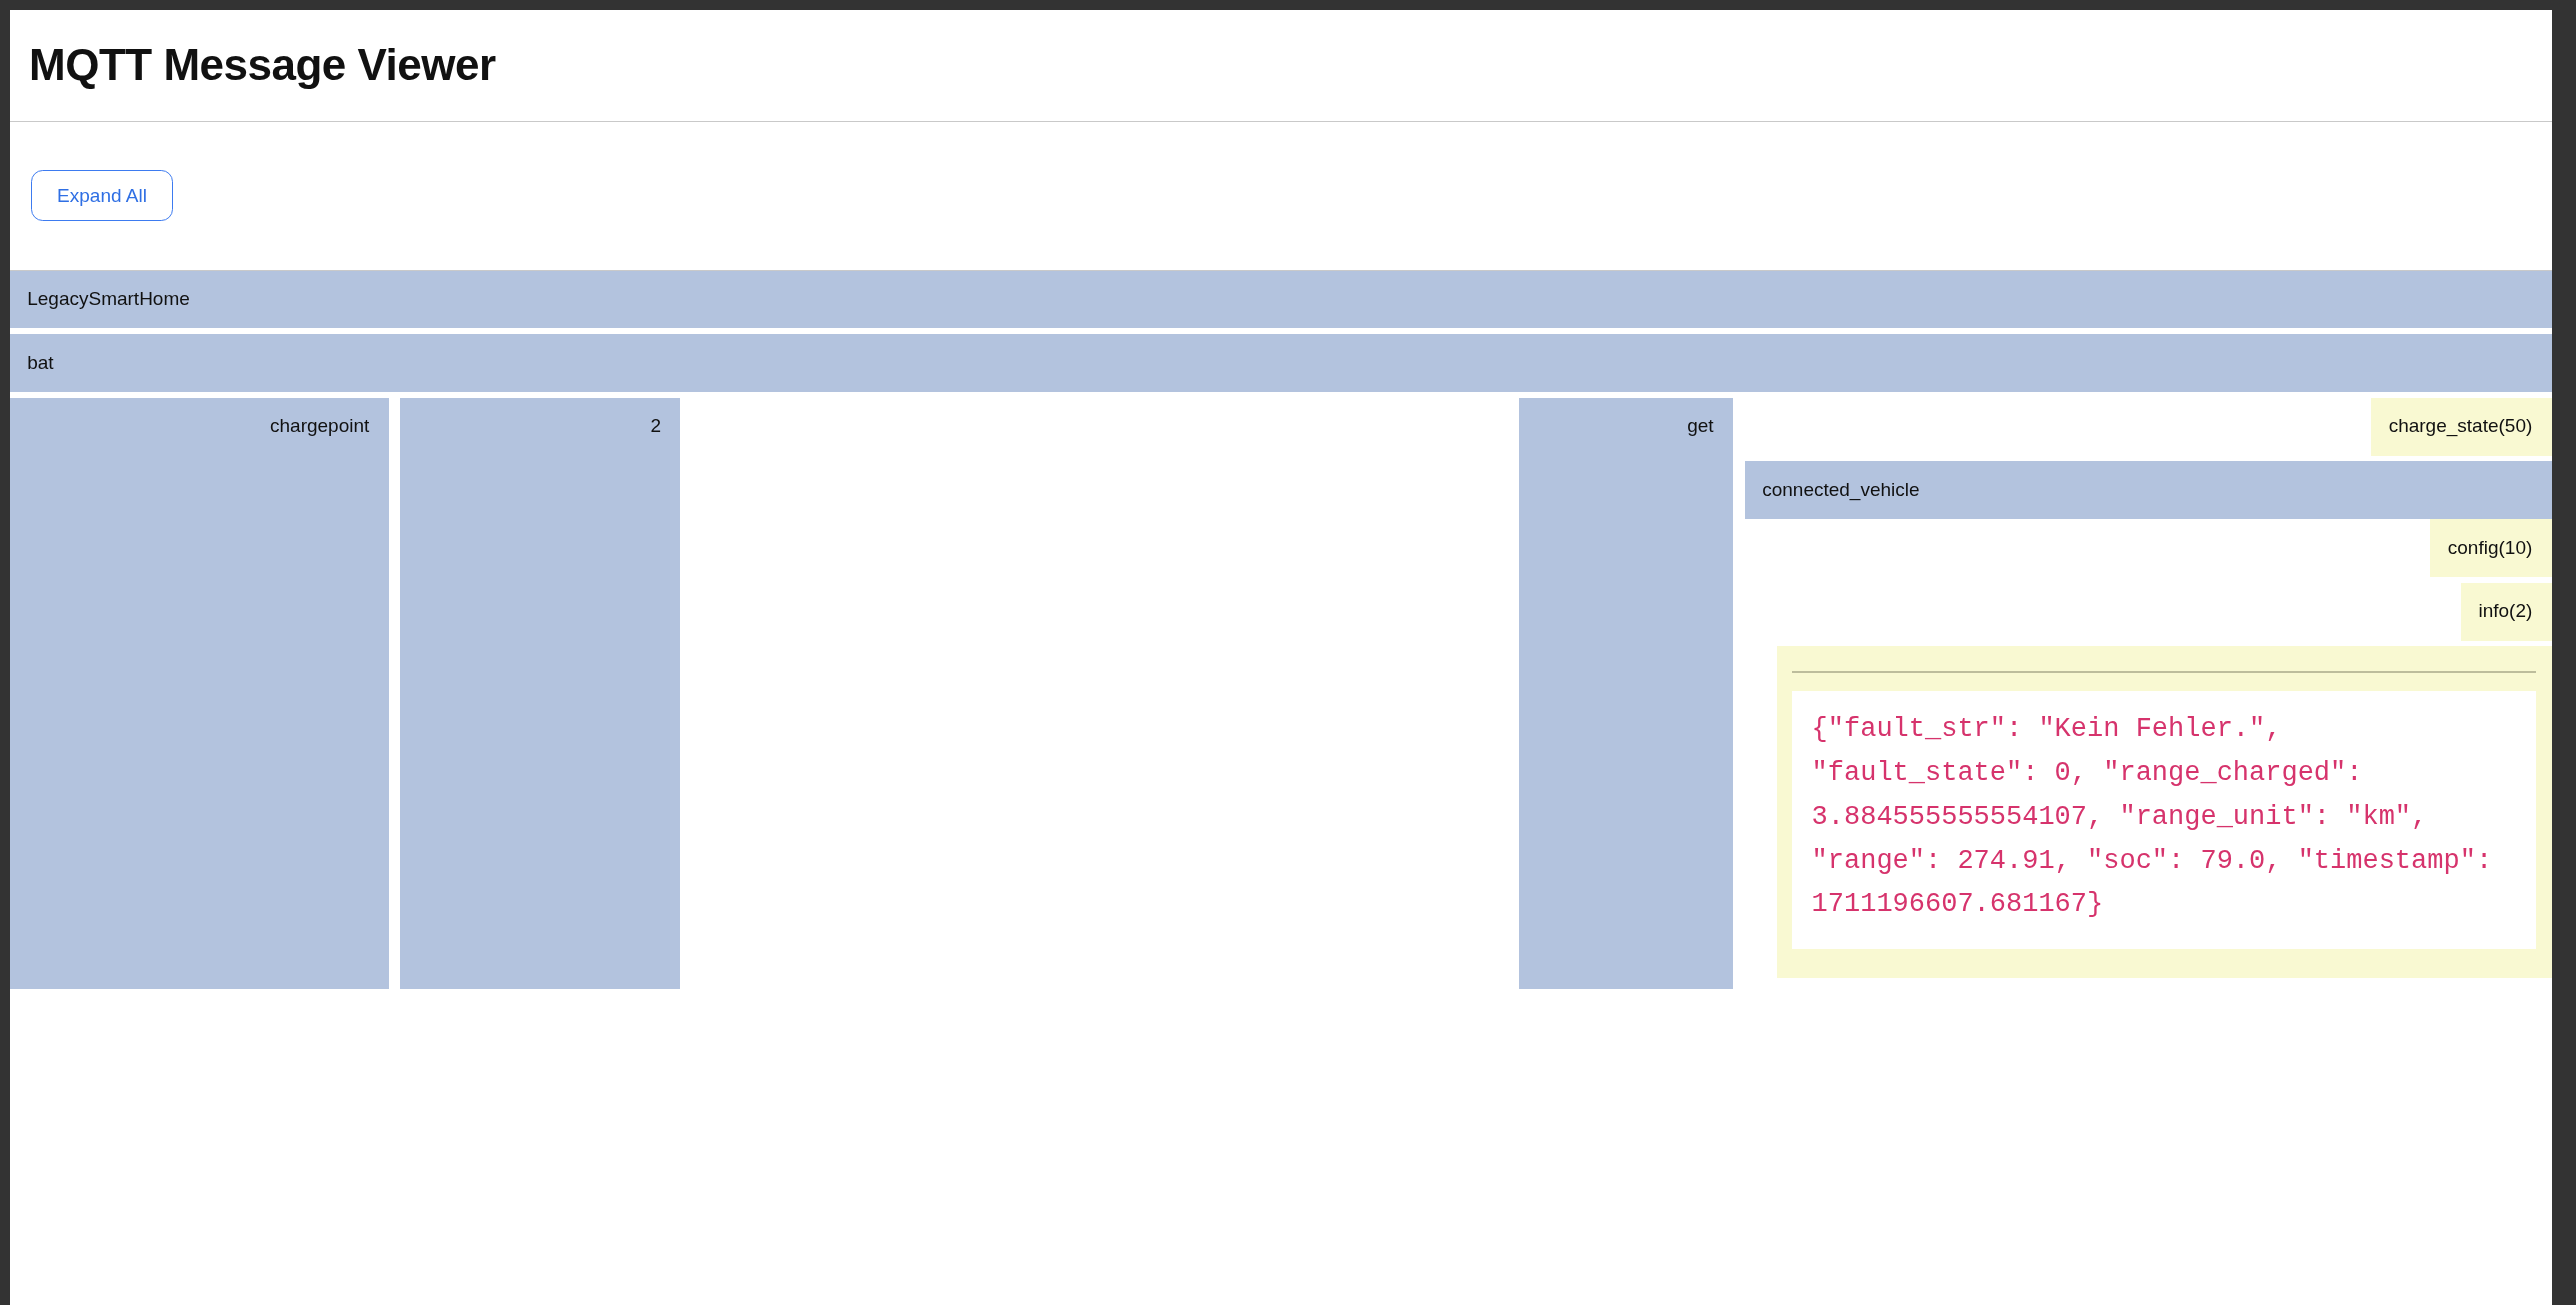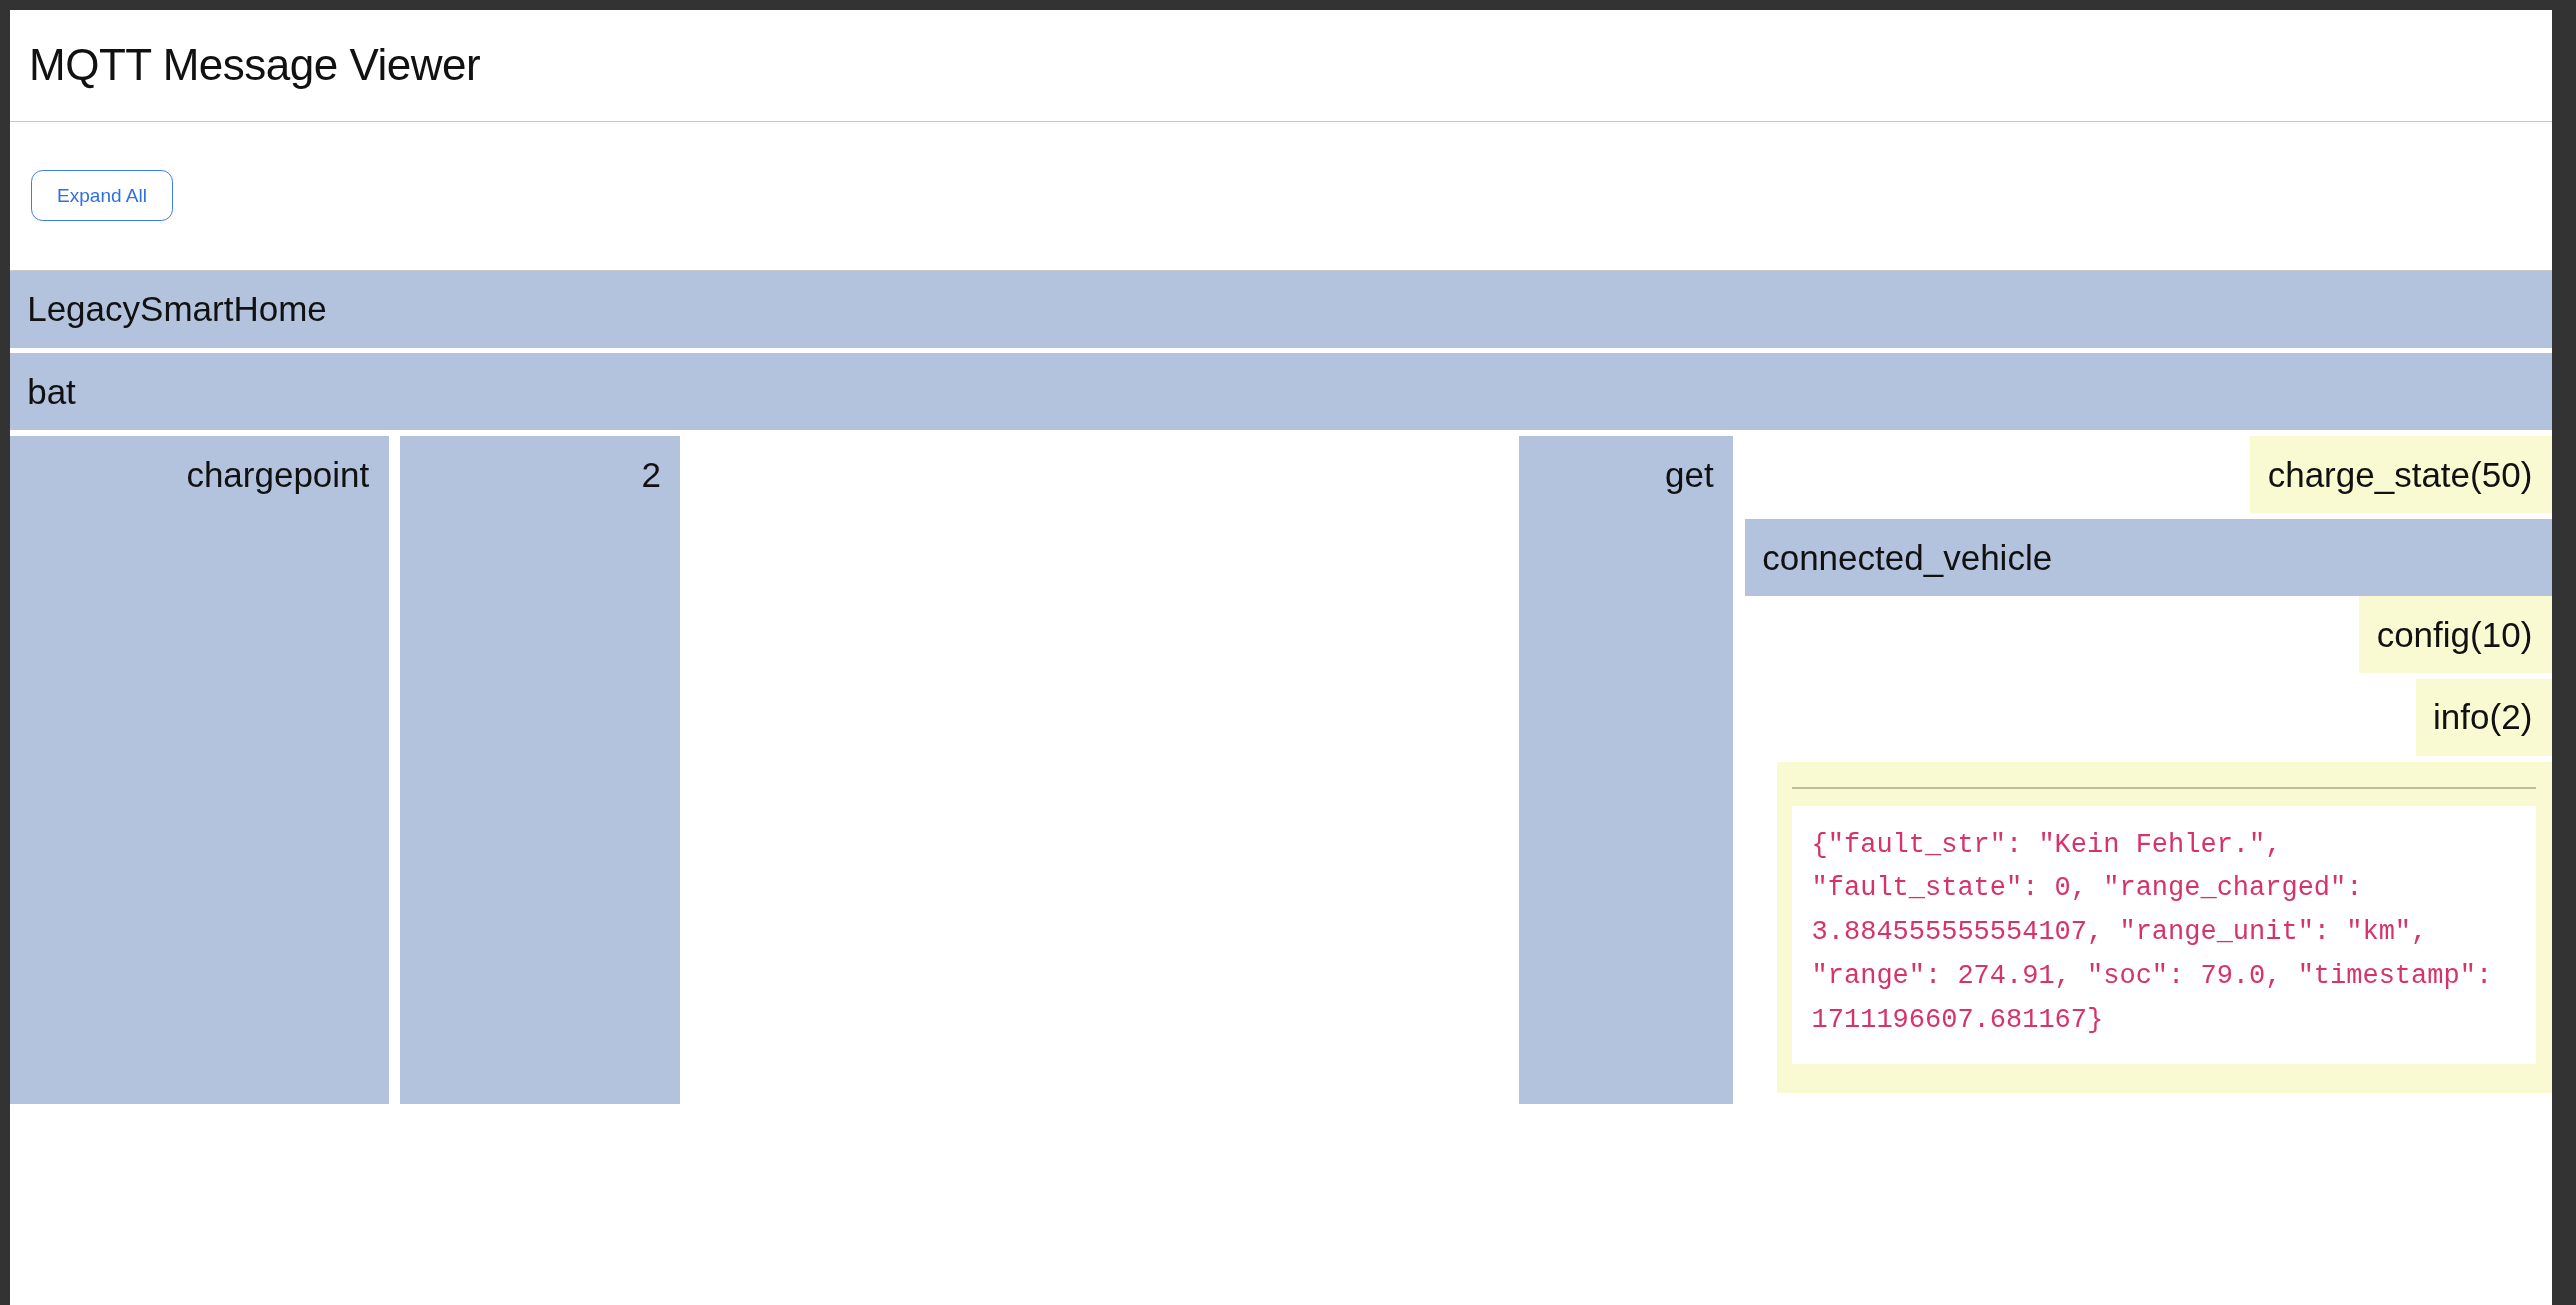--- a/index.html
+++ b/index.html
@@ -31,21 +31,21 @@
   .app-header {
     height: 112px;
     border-bottom: 1.9px solid #c9c9c9;
     display: flex;
     align-items: center;
     padding: 0 19.4px;
     background: #ffffff;
   }
   .app-title {
     font-size: 44px;
-    font-weight: normal;
+    font-weight: bold;
     color: #111111;
     letter-spacing: -0.5px;
     line-height: 1;
     margin: 0;
   }
 
   
   .toolbar {
     height: 149px;
     border-bottom: 1.9px solid #c9c9c9;
@@ -67,21 +67,21 @@
   }
 
   
   .tree {
     padding: 0;
   }
   .node {
     margin-bottom: 5.8px;
   }
   .node-label {
-    font-size: 35px;
+    font-size: 19px;
     color: #111111;
     padding: 17.5px 19.4px 17.5px 17.5px;
     line-height: 1.2;
     cursor: pointer;
     white-space: nowrap;
     overflow: hidden;
   }
   .blue   { background: #b3c3de; }
   .yellow { background: #f9f9d2; }
 

